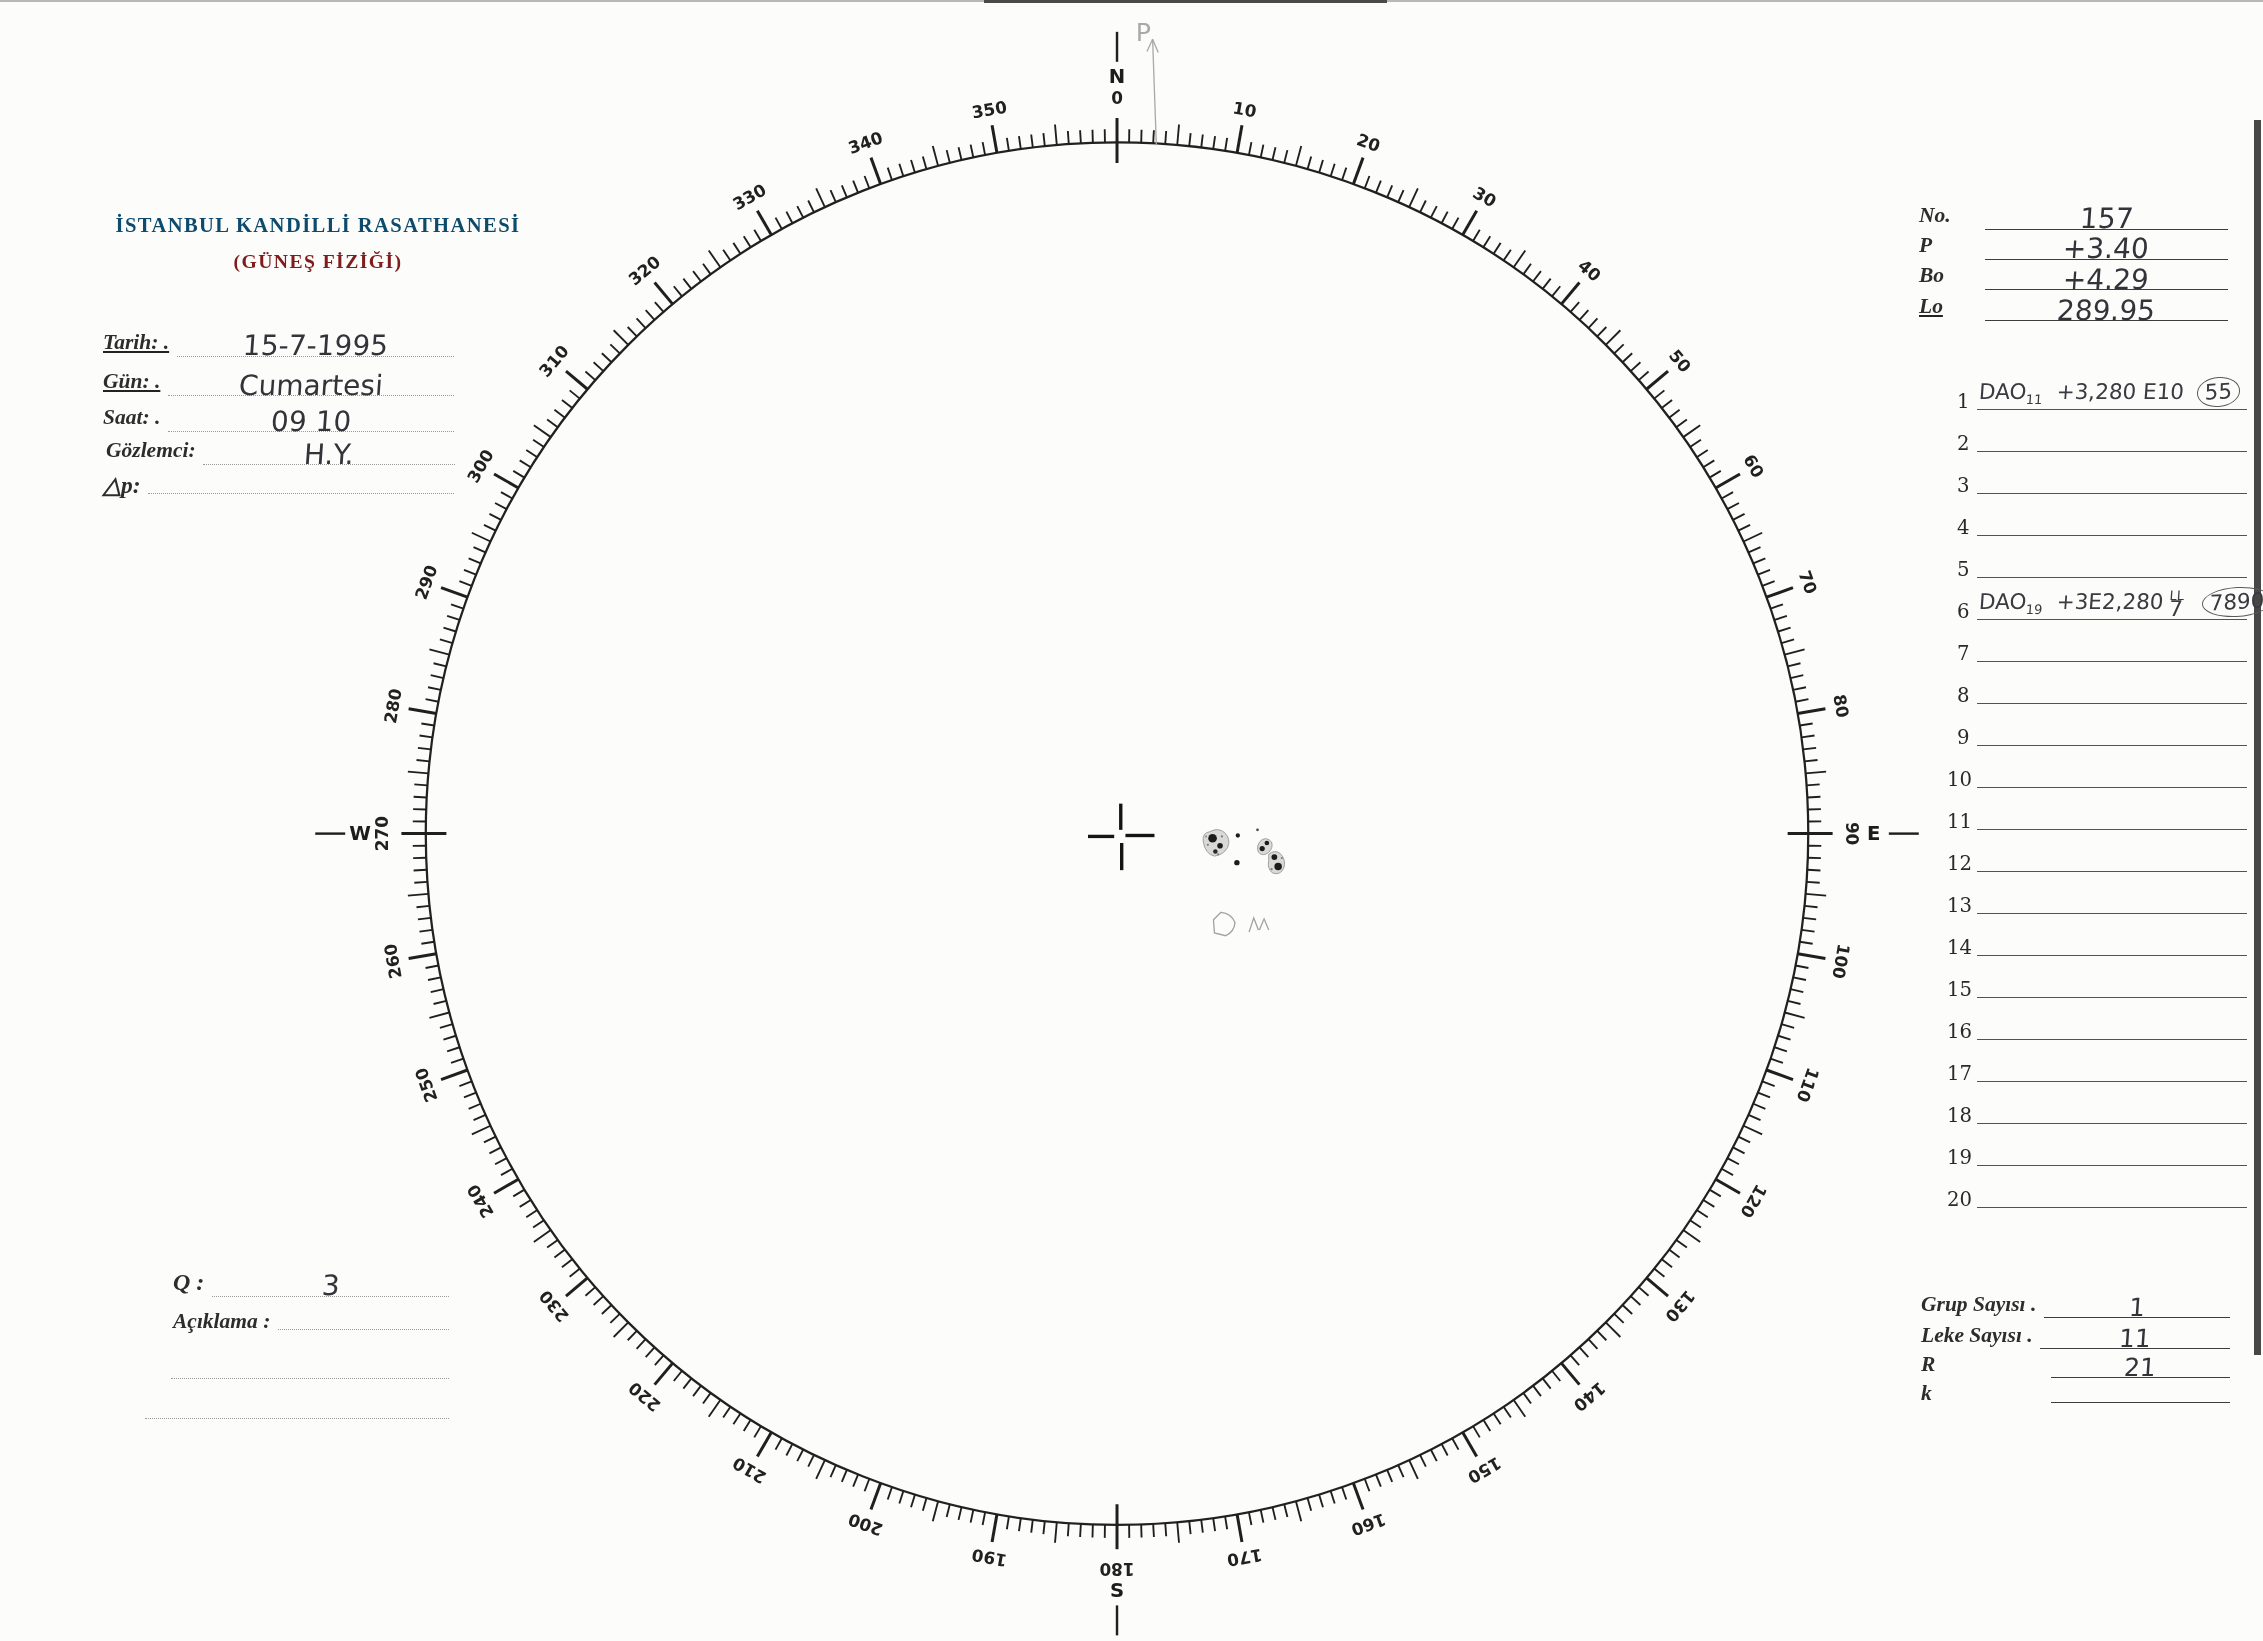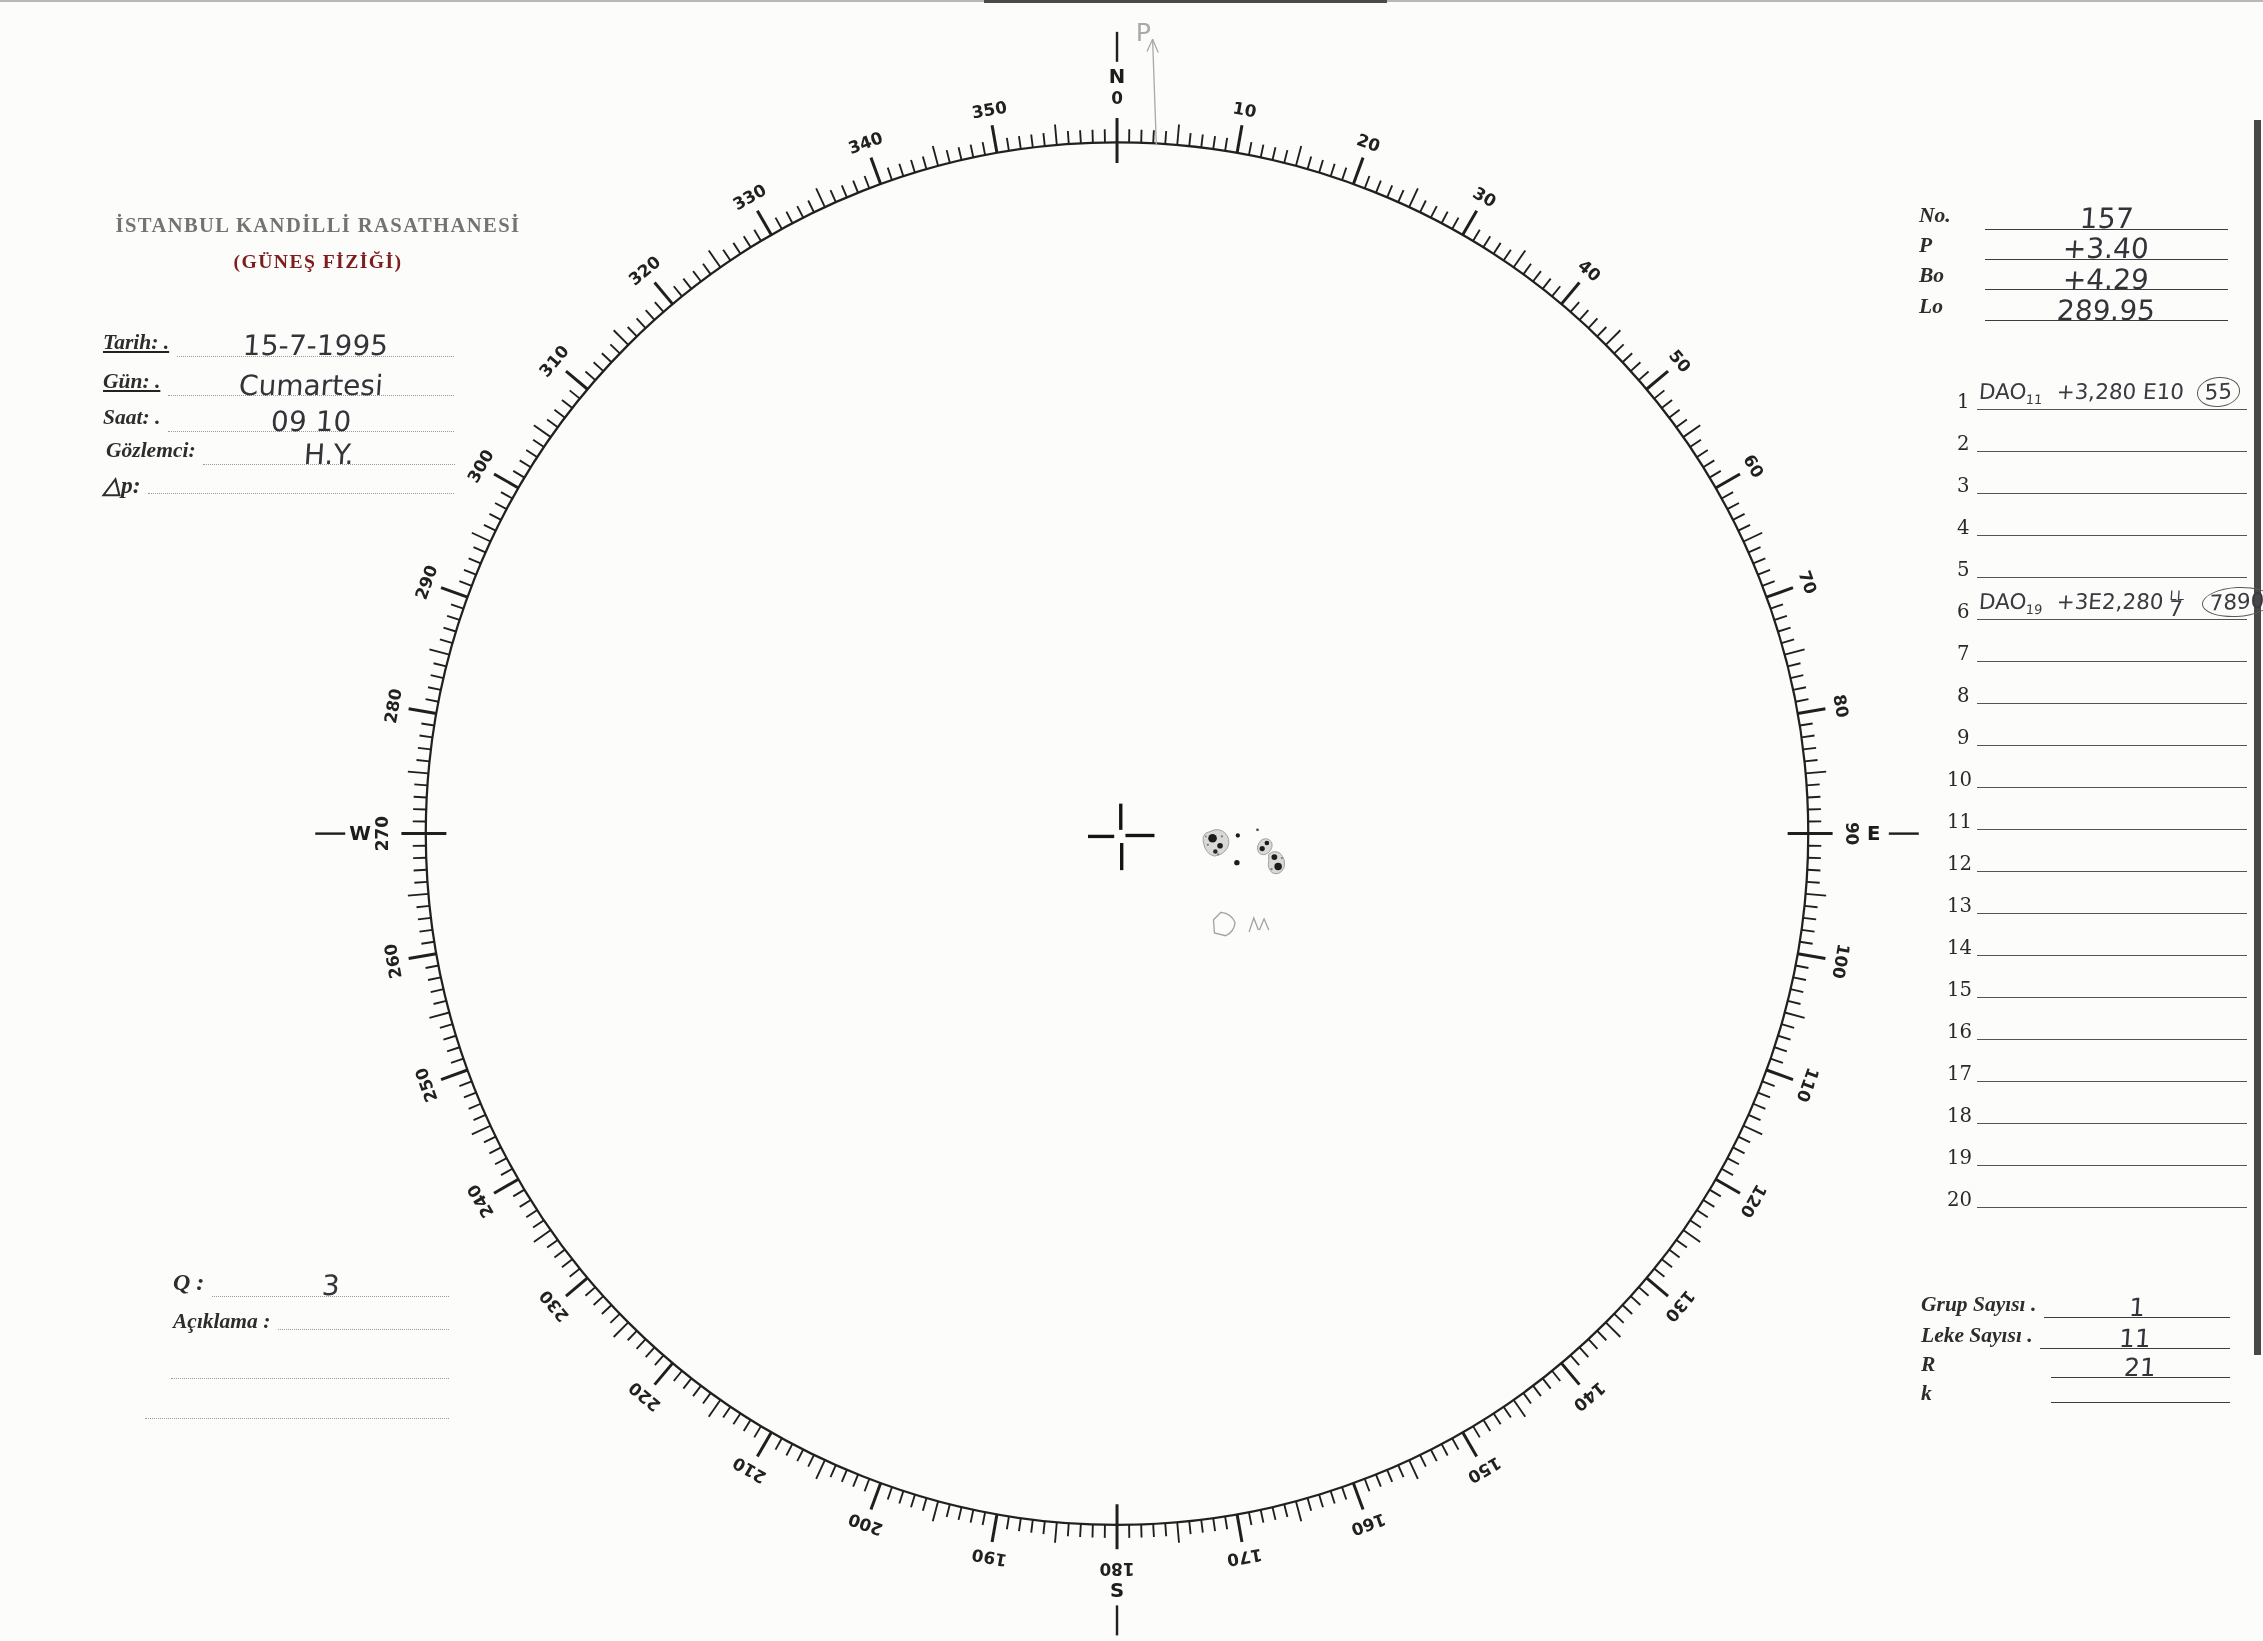--- a/index.html
+++ b/index.html
@@ -4,21 +4,21 @@
 <style>
   html,body{margin:0;padding:0;background:#e8e8e6;}
   #sheet{position:relative;width:2264px;height:1641px;background:#fcfcfa;overflow:hidden;
          font-family:"Liberation Serif",serif;color:#222;}
   
   .scan-topline{position:absolute;top:0;left:0;right:0;height:1.9px;background:#b8b8b4;}
   .scan-topline-dark{position:absolute;top:0;left:984px;width:403px;height:2.8px;background:#4a4a4a;}
   .scan-rightbar{position:absolute;left:2254px;top:120px;width:6.6px;height:1235px;background:#474747;}
   
   #obs-header{position:absolute;left:112px;top:214px;width:412px;text-align:center;}
-  .title-line1{font-weight:bold;font-size:20.6px;letter-spacing:1.4px;color:#737373;white-space:nowrap;}
+  .title-line1{font-weight:bold;font-size:20.6px;letter-spacing:1.4px;color:#0c4a6e;white-space:nowrap;}
   .title-line2{font-weight:bold;font-size:19.7px;letter-spacing:1.4px;color:#7f1d1d;margin-top:13px;}
   
   .frow{position:absolute;display:flex;align-items:center;}
   .flabel{font-weight:bold;font-style:italic;font-size:21.5px;color:#2d2d2d;white-space:nowrap;padding-right:7.5px;}
   .fline-dotted{flex:1;border-bottom:1.9px dotted #9a9a98;text-align:center;}
   .fline-solid{flex:1;border-bottom:1.9px solid #3d3d3d;text-align:center;}
   .hw{font-family:"DejaVu Sans",sans-serif;color:#33333a;display:inline-block;transform:skewX(-4deg);line-height:1;}
   .hw-lg{font-size:28px;position:relative;top:4.7px;}
   .hw-md{font-size:25px;position:relative;top:3.7px;}
   
@@ -524,21 +524,21 @@
     <span class="fline-solid"><span class="hw hw-lg">157</span></span>
   </div>
   <div class="frow" style="left:1919px;top:230px;width:309px;height:30px;">
     <span class="flabel" style="width:58px;">P</span>
     <span class="fline-solid"><span class="hw hw-lg">+3.40</span></span>
   </div>
   <div class="frow" style="left:1919px;top:260px;width:309px;height:31px;">
     <span class="flabel" style="width:58px;">Bo</span>
     <span class="fline-solid"><span class="hw hw-lg">+4.29</span></span>
   </div>
-  <div class="frow" style="left:1919px;top:291px;width:309px;height:31px;">
+  <div class="frow" style="left:1919px;top:291px;width:309px;height:31px;text-decoration:underline;">
     <span class="flabel" style="width:58px;">Lo</span>
     <span class="fline-solid"><span class="hw hw-lg">289.95</span></span>
   </div>
 
   <div id="group-list">
       <div class="glrow">
         <span class="glnum">1</span>
         <span class="glline"></span>
         <span class="glentry"><span>DAO</span><sub>11</sub>&nbsp;&nbsp;<span>+3,280  E10</span><span class="circ">55</span></span>
       </div>

